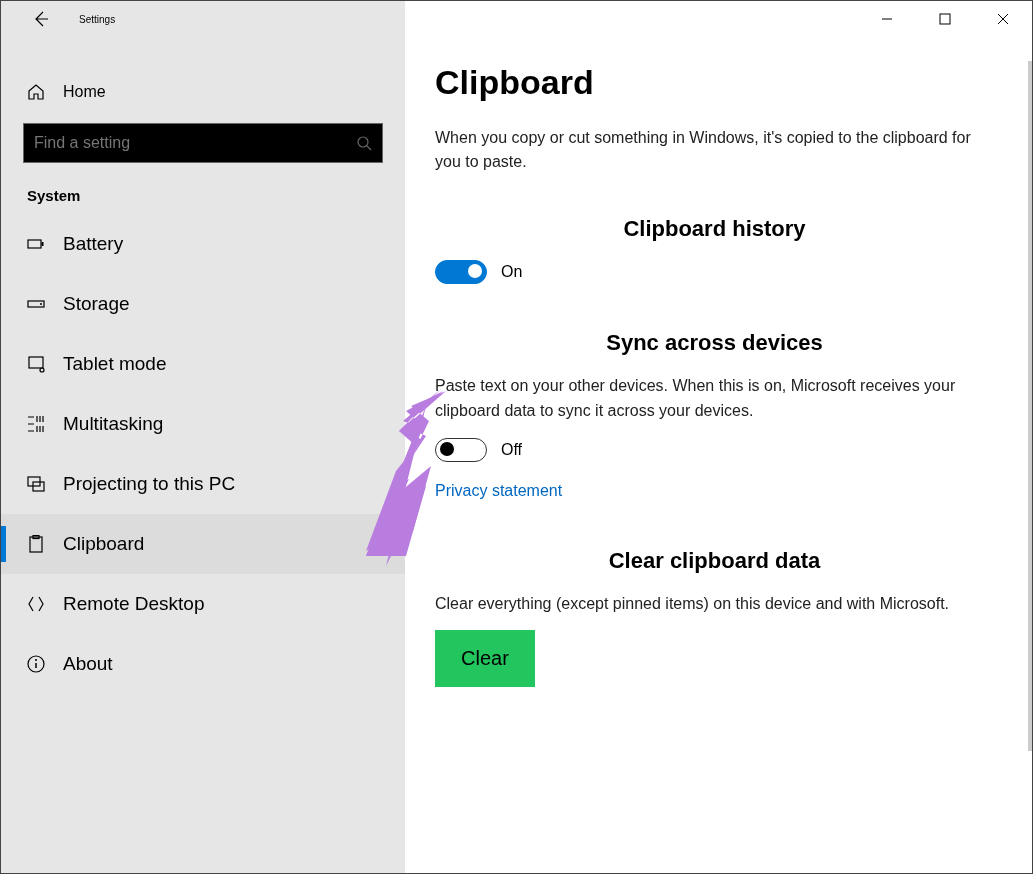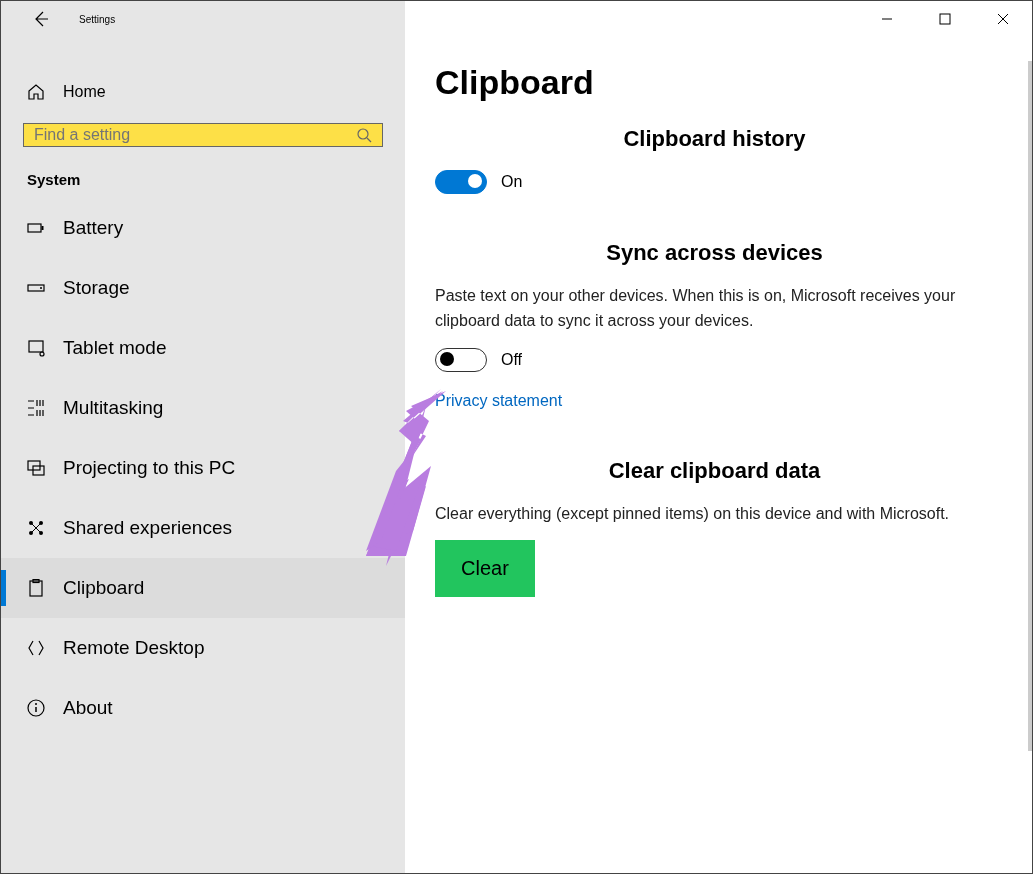--- a/index.html
+++ b/index.html
@@ -45,25 +45,25 @@
       align-items: center;
       padding: 10px 0 10px 26px;
       margin-top: 36px;
       cursor: pointer;
     }
     .home-row .icon { width: 18px; text-align: center; }
     .home-row span.label { margin-left: 18px; font-size: 16px; }
     .search-wrap {
       margin: 12px 22px 18px 22px;
       border: 1.5px solid #666;
-      height: 24px;
+      height: 40px;
       display: flex;
       align-items: center;
       padding: 0 10px;
-      background: #fde047;
+      background: #000000;
     }
     .search-wrap input {
       flex: 1;
       border: none;
       background: transparent;
       outline: none;
       font-size: 16px;
       color: #606060;
     }
     .section-label {
@@ -286,32 +286,20 @@
       </div>
       <div class="nav-item">
         <span class="icon">
             <svg width="18" height="18" viewBox="0 0 18 18">
               <rect x="1" y="2" width="12" height="9" stroke="#000" fill="none" stroke-width="1.2"></rect>
               <rect x="6" y="7" width="11" height="9" stroke="#000" fill="none" stroke-width="1.2"></rect>
             </svg>
           </span>
         <span class="label">Projecting to this PC</span>
       </div>
-      <div class="nav-item">
-        <span class="icon">
-            <svg width="18" height="18" viewBox="0 0 18 18">
-              <circle cx="4" cy="4" r="2" fill="#000"></circle>
-              <circle cx="14" cy="4" r="2" fill="#000"></circle>
-              <circle cx="4" cy="14" r="2" fill="#000"></circle>
-              <circle cx="14" cy="14" r="2" fill="#000"></circle>
-              <path d="M4 4 L14 14 M14 4 L4 14" stroke="#000" stroke-width="1"></path>
-            </svg>
-          </span>
-        <span class="label">Shared experiences</span>
-      </div>
       <div class="nav-item selected">
         <span class="icon">
             <svg width="18" height="18" viewBox="0 0 18 18">
               <rect x="3" y="2" width="12" height="15" stroke="#000" fill="none" stroke-width="1.2"></rect>
               <rect x="6" y="0.5" width="6" height="3" stroke="#000" fill="none" stroke-width="1.2"></rect>
             </svg>
           </span>
         <span class="label">Clipboard</span>
       </div>
       <div class="nav-item">
@@ -349,20 +337,21 @@
         </div>
       <div class="wc">
           <svg width="12" height="12" viewBox="0 0 12 12">
             <path d="M1 1 L11 11 M11 1 L1 11" stroke="#000" stroke-width="1"></path>
           </svg>
         </div>
     </div>
 
     <div class="main-scroll">
       <h1 class="page-title">Clipboard</h1>
+      <p class="page-desc">When you copy or cut something in Windows, it's copied to the clipboard for you to paste.</p>
 
       <h2 class="sect-title">Clipboard history</h2>
       <div class="toggle-row">
         <div class="toggle on">
             <div class="knob"></div>
           </div>
         <span class="toggle-label">On</span>
       </div>
 
       <h2 class="sect-title">Sync across devices</h2>

